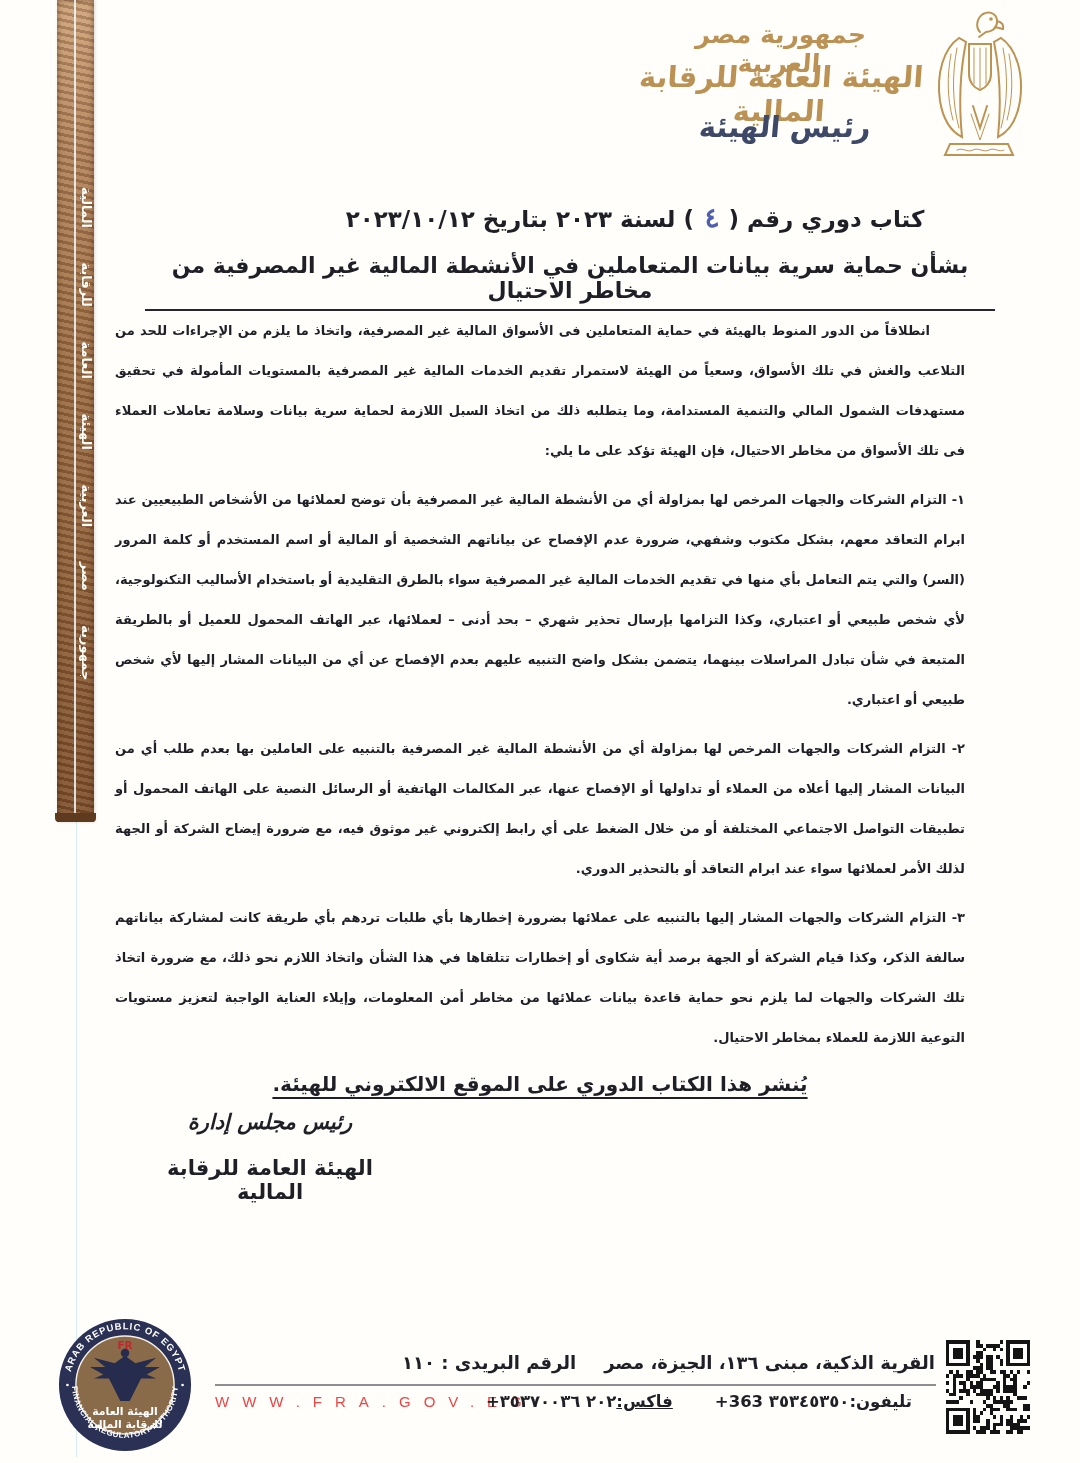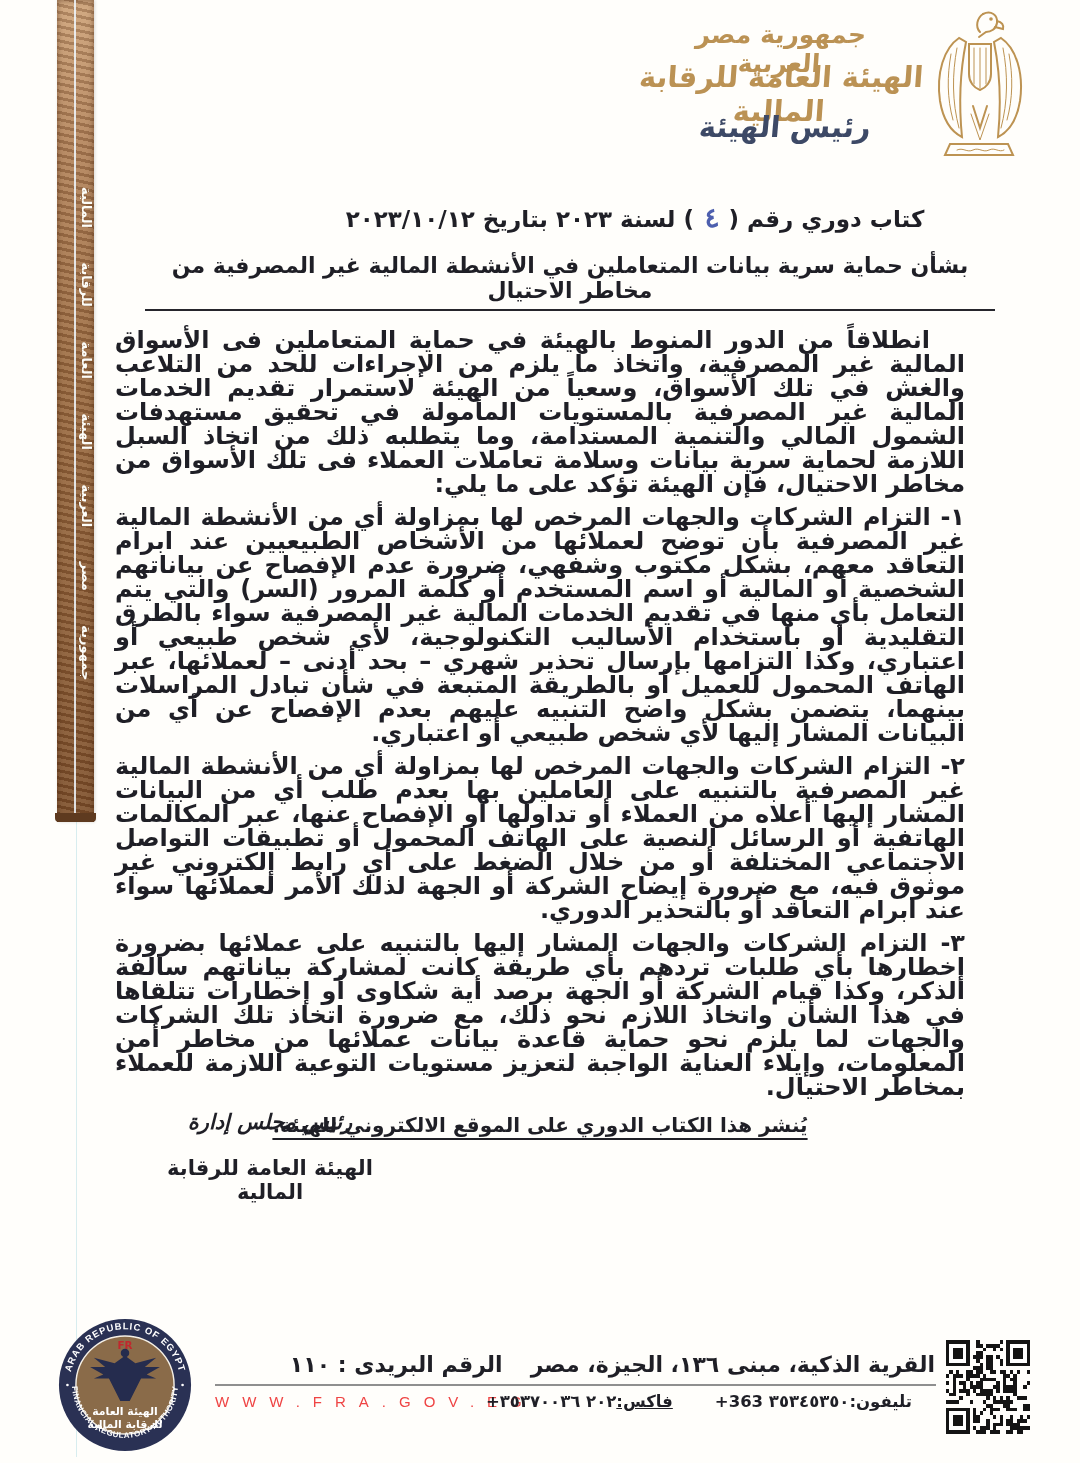--- a/index.html
+++ b/index.html
@@ -31,41 +31,41 @@
   .h-office{position:absolute;top:110px;left:665px;width:240px;text-align:center;
     font-size:29px;font-weight:bold;color:#3d4966;transform:skewX(-5deg);}
   .emblem{position:absolute;left:920px;top:8px;width:116px;height:154px;}
 
   
   .main{position:absolute;top:202px;right:115px;left:115px;direction:rtl;}
   .doc-title{position:relative;right:-95px;text-align:center;font-size:23px;
     font-weight:bold;margin-bottom:20px;}
   .hand-num{color:#4d5fae;font-size:27px;font-weight:bold;display:inline-block;
     transform:rotate(-8deg);margin:0 10px;font-family:"DejaVu Serif",serif;}
-  .doc-subject{position:relative;right:-30px;text-align:center;margin-bottom:17px;}
+  .doc-subject{position:relative;right:-30px;text-align:center;margin-bottom:0;}
   .doc-subject span{display:inline-block;font-size:22px;font-weight:bold;
     border-bottom:2.5px solid #26262c;padding-bottom:6px;}
-  .para{font-size:24px;font-weight:700;line-height:24px;text-align:justify;margin:0 0 9px 0;}
+  .para{font-size:13px;font-weight:700;line-height:40px;text-align:justify;margin:0 0 9px 0;}
   .intro{text-indent:35px;}
   .closing{margin-top:14px;font-size:20px;font-weight:700;text-align:center;
     text-decoration:underline;text-underline-offset:6px;text-decoration-thickness:1.5px;}
 
   
   .signature{position:absolute;left:135px;top:1110px;width:270px;text-align:center;
     direction:rtl;font-weight:bold;}
   .sig-1{font-size:21px;margin-bottom:22px;font-style:italic;}
   .sig-2{font-size:21px;margin-bottom:28px;}
   .sig-3{font-size:22px;}
 
   
   .seal{position:absolute;left:58px;top:1318px;width:134px;height:134px;z-index:2;}
   .divider{position:absolute;left:215px;top:1384px;width:721px;height:1.5px;background:#8f8f8f;}
   .website{position:absolute;left:215px;top:1393px;font-size:15px;color:#ef4444;
     letter-spacing:13px;font-family:"Liberation Sans",sans-serif;}
-  .address{position:absolute;right:145px;top:1352px;direction:rtl;font-size:22px;font-weight:bold;}
+  .address{position:absolute;right:145px;top:1352px;direction:rtl;font-size:18px;font-weight:bold;}
   .address .postal{margin-inline-start:28px;}
   .phone{position:absolute;right:168px;top:1392px;direction:rtl;font-size:16.5px;font-weight:bold;}
   .phone .num{margin-inline-start:8px;margin-top:8px;}
   .phone .fax-lab{margin-inline-start:34px;text-decoration:underline;}
   .qr{position:absolute;left:946px;top:1340px;width:84px;height:94px;}
   .qr svg{width:100%;height:100%;}
 </style>
 </head>
 <body>
 

